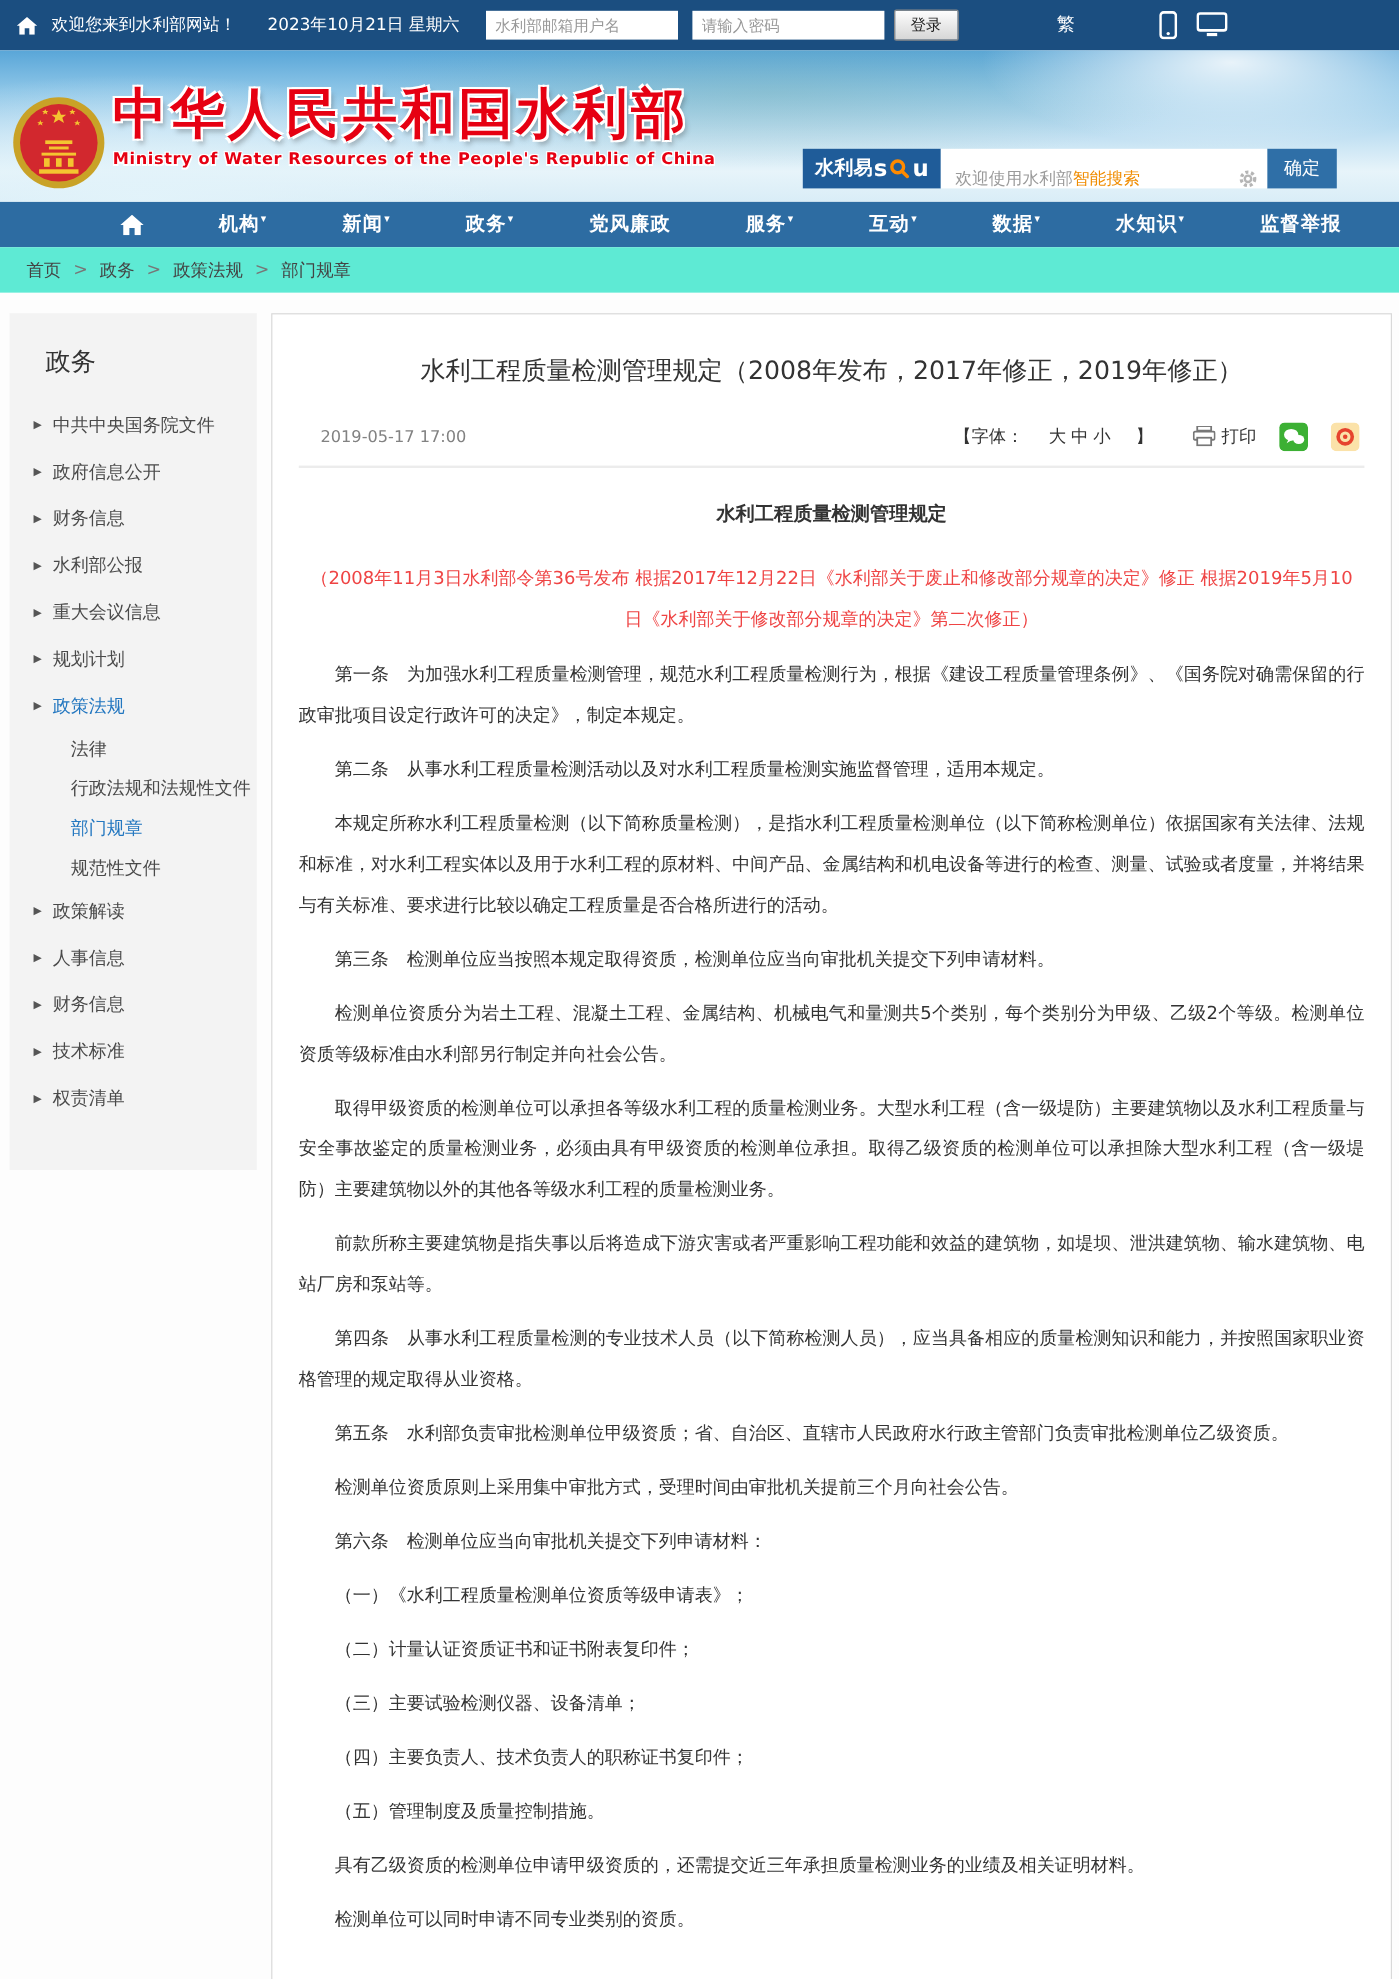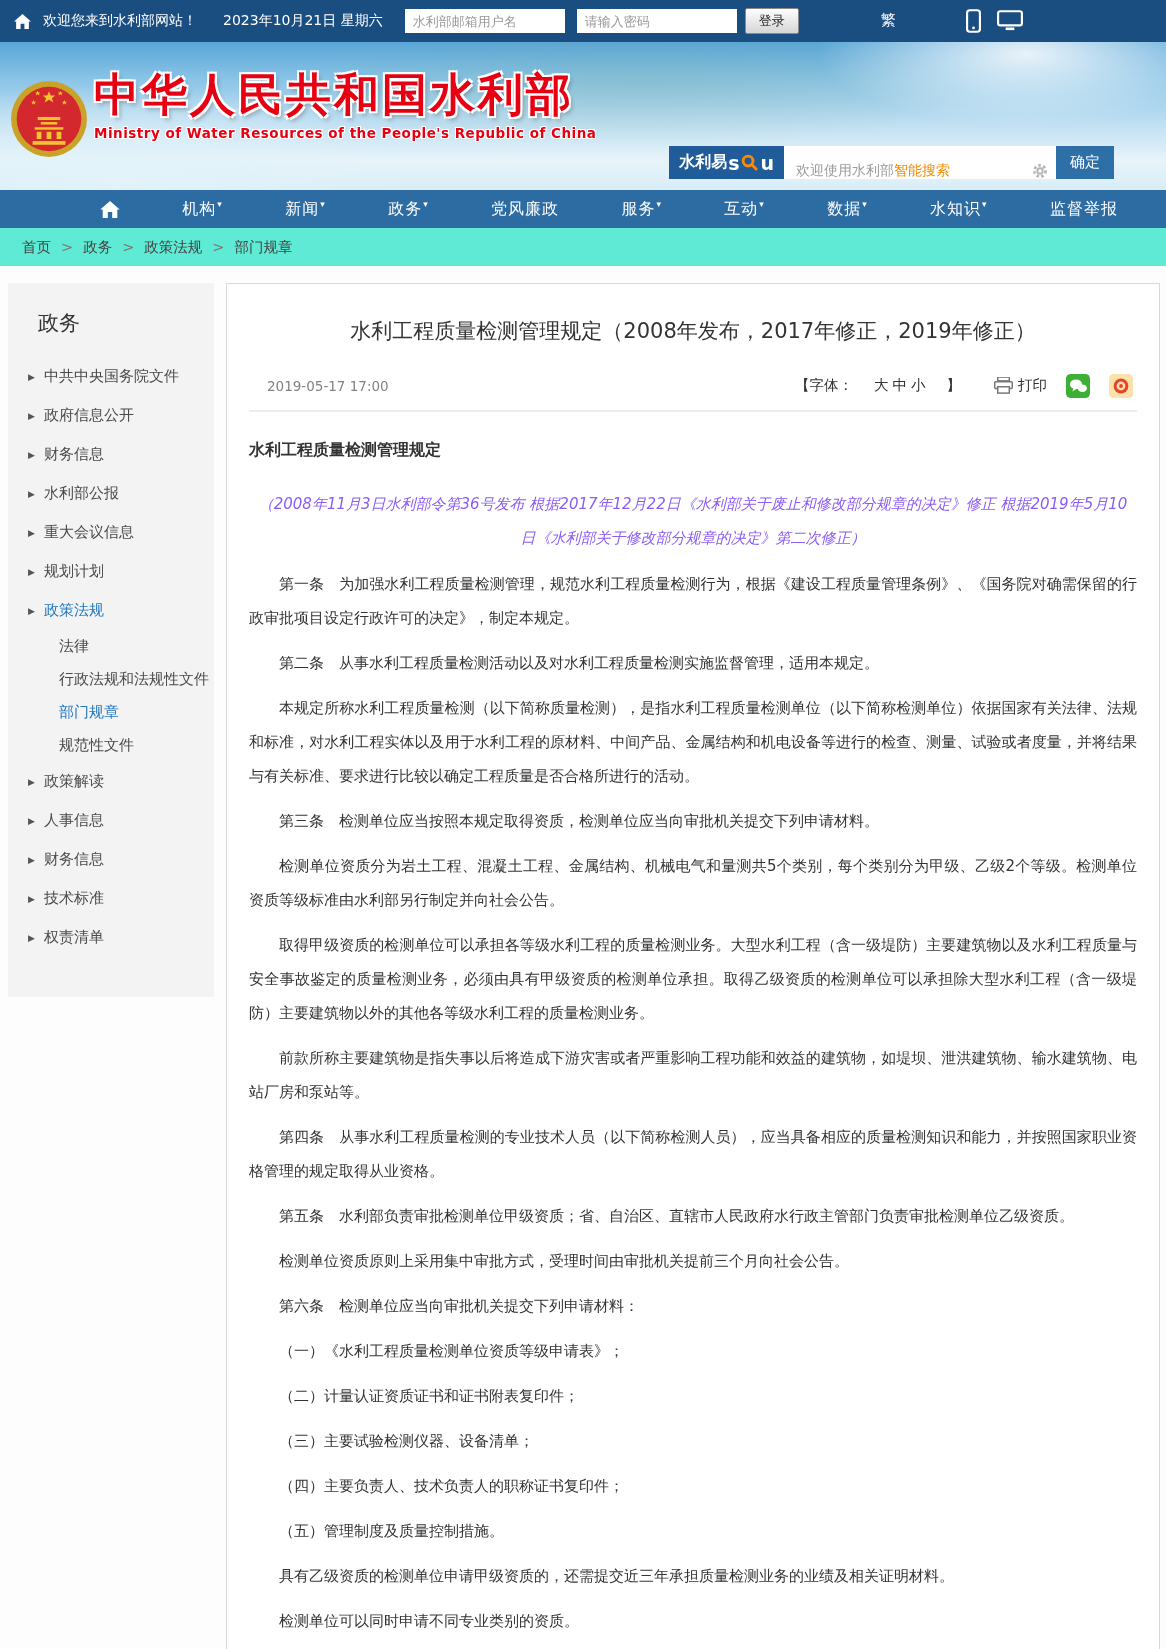--- a/index.html
+++ b/index.html
@@ -17,21 +17,21 @@
   .topbar input::placeholder{color:#999;}
   .login-btn{margin-left:8px;background:linear-gradient(#fdfdfd,#d6d6d6);border:1px solid #8a8a8a;
              border-radius:2px;padding:3px 13px;font-size:13px;color:#222;cursor:pointer;}
   .topbar .langs{display:flex;align-items:center;gap:14px;margin-left:52px;font-size:15px;flex-direction:column;}
   .topbar .bar{color:#9db8d2;font-size:13px;}
   .topbar .devices{display:flex;align-items:center;gap:16px;margin-left:40px;}
   .topbar .dev-ic{display:block;}
   .topbar .monitor-wrap{margin-right:-8px;}
 
   
-  .header{height:148px;position:relative;
+  .header{height:126px;position:relative;
     background:
       radial-gradient(ellipse 320px 110px at 88% 8%, rgba(255,255,255,.85), transparent 65%),
       radial-gradient(ellipse 420px 140px at 10% 96%, rgba(226,243,250,.95), transparent 72%),
       radial-gradient(ellipse 500px 90px at 55% 28%, rgba(120,170,150,.25), transparent 70%),
       linear-gradient(180deg,#59a6d8 0%,#8cc5e7 26%,#bfdff2 55%,#e7f4fa 80%,#d9edf7 100%);}
   .emblem{position:absolute;left:10px;top:38px;width:78px;height:78px;}
   .site-id{position:absolute;left:94px;top:26px;}
   .site-title{font-size:45px;font-weight:bold;color:#e60012;letter-spacing:3px;margin:0;line-height:1.2;
       text-shadow:-2px -2px 0 #fff,2px -2px 0 #fff,-2px 2px 0 #fff,2px 2px 0 #fff,3px 4px 4px rgba(60,60,60,.35);}
   .site-sub{font-size:13.5px;font-weight:bold;color:#e60012;margin-top:3px;letter-spacing:.5px;
@@ -45,21 +45,21 @@
                 font-size:14px;cursor:text;position:relative;}
   .ph-gray{color:#9a9a9a;}
   .ph-orange{color:#f08c00;}
   .gear-wrap{margin-left:auto;display:flex;align-items:center;cursor:pointer;}
   .search-btn{background:#2f6fa7;color:#fff;border:none;font-size:15px;width:58px;cursor:pointer;}
 
   
   .nav{height:38px;background:#2d6ca2;display:flex;align-items:center;
        padding:0 48px 0 100px;justify-content:space-between;}
   .nav-home{display:flex;align-items:center;cursor:pointer;}
-  .nav-item{color:#fff;font-size:16px;font-weight:normal;cursor:pointer;letter-spacing:1px;}
+  .nav-item{color:#fff;font-size:16px;font-weight:bold;cursor:pointer;letter-spacing:1px;}
   .nav-item .caret{display:none;font-size:9px;vertical-align:super;margin-left:1px;}
   .nav-item.has-caret .caret{display:inline-block;}
 
   
   .breadcrumb{height:38px;display:flex;align-items:center;gap:10px;padding-left:22px;
               font-size:14.5px;color:#444;background:#5eead4;}
   .crumb{cursor:pointer;}
   .bc-sep{color:#777;}
   .breadcrumb span.bc-sep:last-child{display:none;}
 
@@ -80,22 +80,22 @@
   .art-title{text-align:center;font-size:21px;font-weight:500;color:#333;margin:32px 10px 0;line-height:1.5;}
   .meta{display:flex;justify-content:space-between;align-items:center;margin-top:26px;
         padding:0 4px 12px 18px;border-bottom:2px solid #ececec;}
   .meta-date{color:#828282;font-size:13.5px;}
   .meta-tools{display:flex;align-items:center;gap:19px;font-size:14.5px;color:#333;}
   .font-size-opt{cursor:pointer;margin:0 2px;}
   .print{display:flex;align-items:center;gap:5px;cursor:pointer;margin-left:14px;}
   .share-ic{display:block;cursor:pointer;border-radius:4px;}
 
   .article-body{margin-top:28px;}
-  .body-title{font-weight:bold;font-size:16px;color:#333;margin:0 0 26px;}
-  .body-intro{text-align:center;font-size:15px;color:#8b5cf6;line-height:34px;margin:0 8px 12px;font-style:italic;}
+  .body-title{text-align:center;font-weight:bold;font-size:16px;color:#333;margin:0 0 26px;}
+  .body-intro{text-align:center;font-size:15px;color:#ef4444;line-height:34px;margin:0 8px 12px;}
   .body-p{font-size:15px;color:#333;line-height:34px;text-align:justify;text-indent:2em;margin:10px 0 11px;}
 </style>
 </head>
 <body>
 
 <div class="page">
 
   <div class="topbar">
     <svg class="home-ic" viewBox="0 0 16 14">
         <path d="M8 0L0 7h2v7h4.2V9h3.6v5H14V7h2z" fill="#fff"></path>

